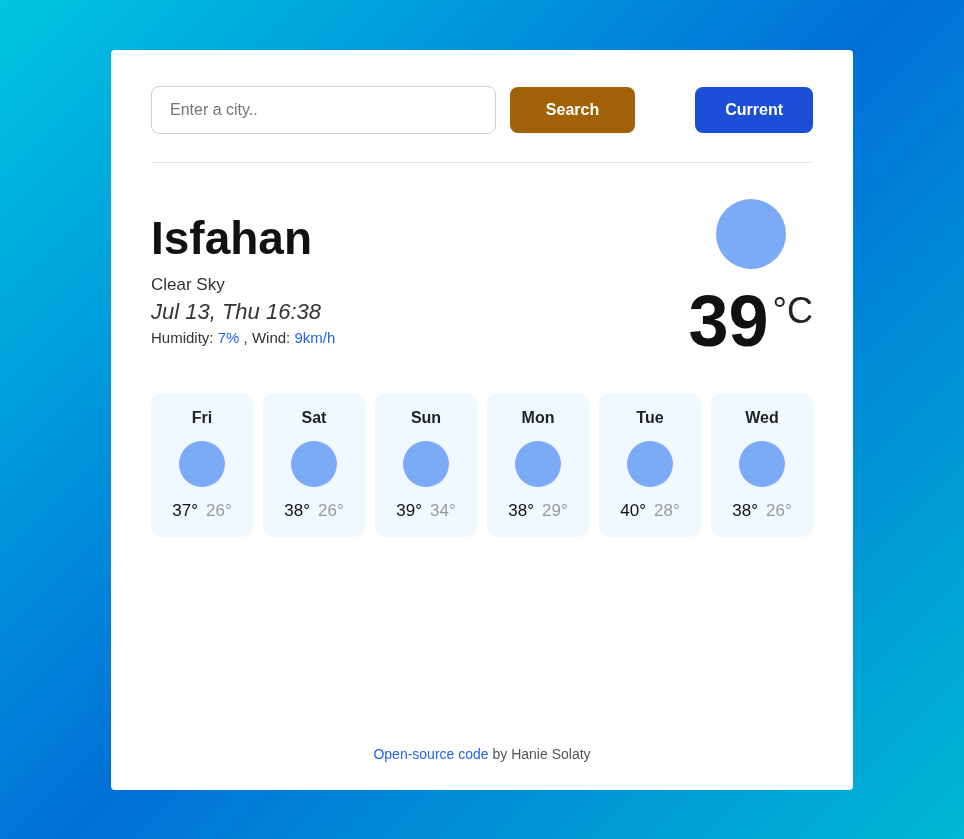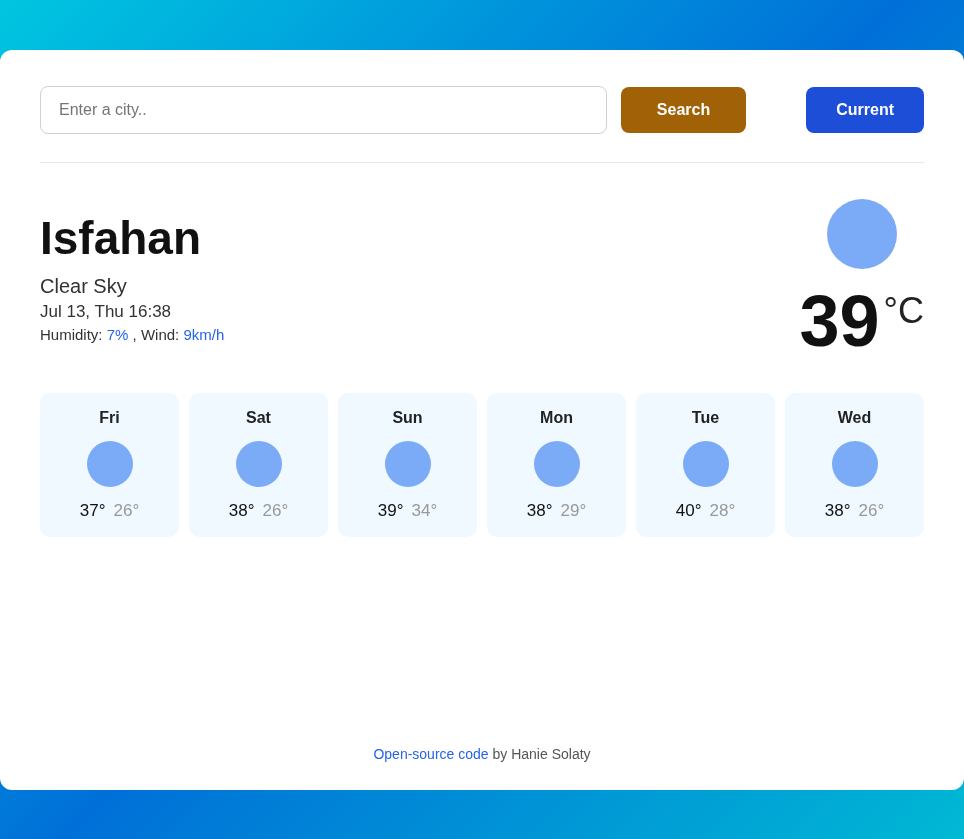--- a/index.html
+++ b/index.html
@@ -9,22 +9,22 @@
       height: 839px;
       background: linear-gradient(135deg, #00c6e0 0%, #0070d8 50%, #00b8d4 100%);
       display: flex;
       align-items: center;
       justify-content: center;
       font-family: 'Segoe UI', Arial, sans-serif;
     }
 
     .card {
       background: #fff;
-      border-radius: 12px;
-      width: 964px;
+      border-radius: 4px;
+      width: 742px;
       min-height: 740px;
       padding: 36px 40px 28px 40px;
       display: flex;
       flex-direction: column;
       gap: 0;
     }
 
     
     .search-row {
       display: flex;
@@ -85,29 +85,30 @@
 
     .city-name {
       font-size: 46px;
       font-weight: 800;
       color: #111;
       margin-bottom: 10px;
       margin-top: 20px;
     }
 
     .weather-desc {
-      font-size: 20px;
-      color: #333;
-      margin-bottom: 4px;
-    }
-
-    .weather-date {
       font-size: 17px;
       color: #333;
       margin-bottom: 4px;
+    }
+
+    .weather-date {
+      font-size: 22px;
+      color: #333;
+      margin-bottom: 4px;
+      font-style: italic;
     }
 
     .weather-stats {
       font-size: 15px;
       color: #333;
     }
 
     .weather-stats .highlight {
       color: #2563eb;
     }

